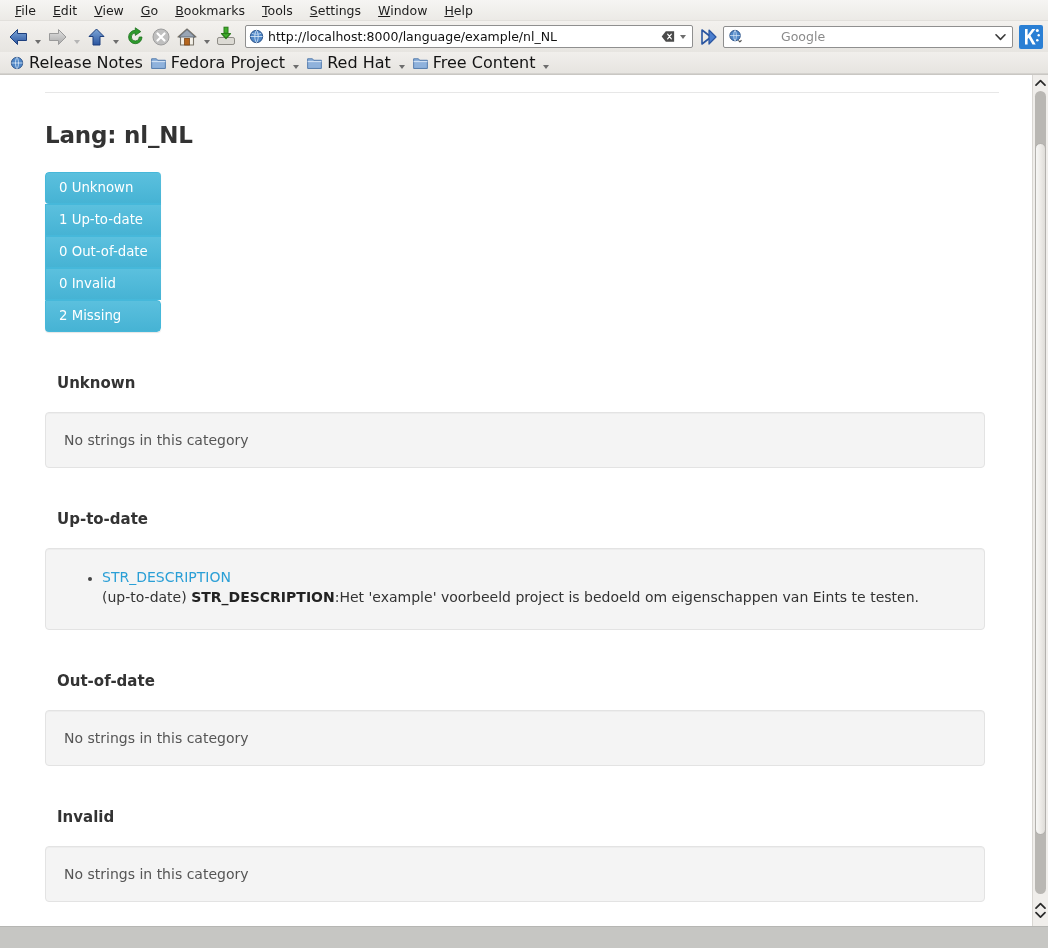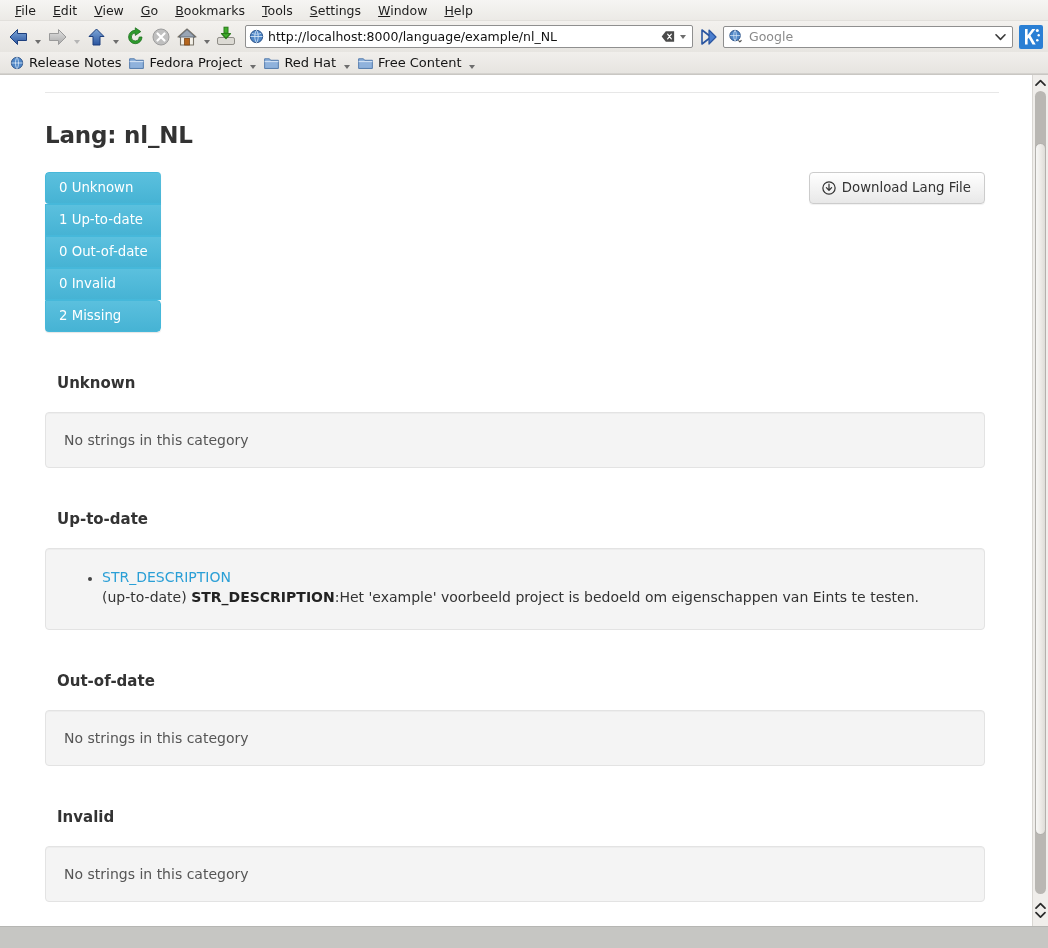--- a/index.html
+++ b/index.html
@@ -94,20 +94,21 @@
 
   .searchbar {
     flex: 0 0 290px;
     height: 22px;
     background: #fff;
     border: 1px solid #8f8f8f;
     border-radius: 2px;
     display: flex; align-items: center;
     padding: 0 2px 0 4px;
     margin-left: 4px;
+    gap: 32px;
   }
   .search-ph {
     flex: 1 1 auto;
     font-size: 12.5px;
     color: #8a8a8a;
     margin-left: 5px;
     white-space: nowrap;
   }
   .kde-logo {
     flex: 0 0 auto;
@@ -122,21 +123,21 @@
     height: 22px;
     background: linear-gradient(to bottom, #f1efec 0%, #e6e4e0 100%);
     border-bottom: 1px solid #d4d2ce;
     display: flex; align-items: center;
     padding-left: 6px;
     flex: 0 0 auto;
   }
   .bm {
     display: flex; align-items: center;
     padding: 1px 4px;
-    font-size: 13px;
+    font-size: 16px;
     color: #141414;
     border-radius: 2px;
     cursor: pointer;
     white-space: nowrap;
   }
   .bm .bmicon { margin-right: 5px; display:flex; }
   .bm-caret { width: 14px; height: 18px; display:flex; align-items:flex-end; justify-content:center; padding-bottom:3px; cursor:pointer;}
 
   
   .viewport-wrap {
@@ -501,29 +502,20 @@
           <div class="topline">
 
             <div class="btn-group">
               <div class="btn-info">0 Unknown</div>
               <div class="btn-info">1 Up-to-date</div>
               <div class="btn-info">0 Out-of-date</div>
               <div class="btn-info">0 Invalid</div>
               <div class="btn-info">2 Missing</div>
             </div>
 
-            <div class="btn-default">
-              <span class="dl-ico">
-                <svg width="14" height="14" viewBox="0 0 16 16">
-                  <circle cx="8" cy="8" r="7" fill="none" stroke="#333" stroke-width="1.4"></circle>
-                  <path d="M8 3.6 V10.4 M5 7.6 L8 10.8 L11 7.6" fill="none" stroke="#333" stroke-width="1.4" stroke-linecap="round" stroke-linejoin="round"></path>
-                </svg>
-              </span>
-              <span>Download Lang File</span>
-            </div>
           </div>
 
           <h2 class="sec-title">Unknown</h2>
           <div class="panel">
             <div class="muted">No strings in this category</div>
           </div>
 
           <h2 class="sec-title">Up-to-date</h2>
           <div class="panel" style="padding:18px 18px 22px 24px">
             <ul>

